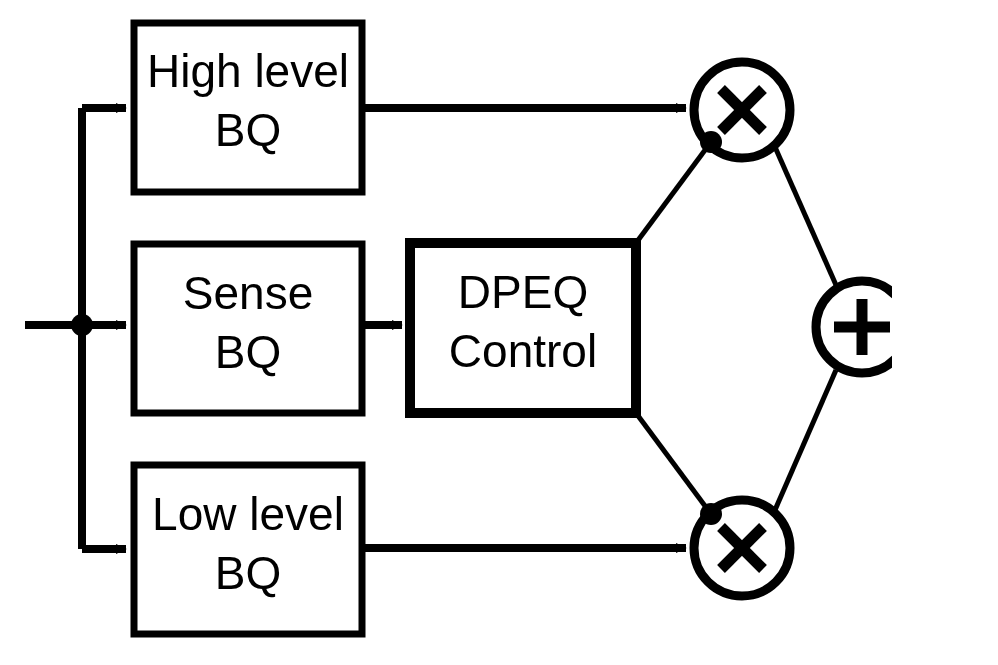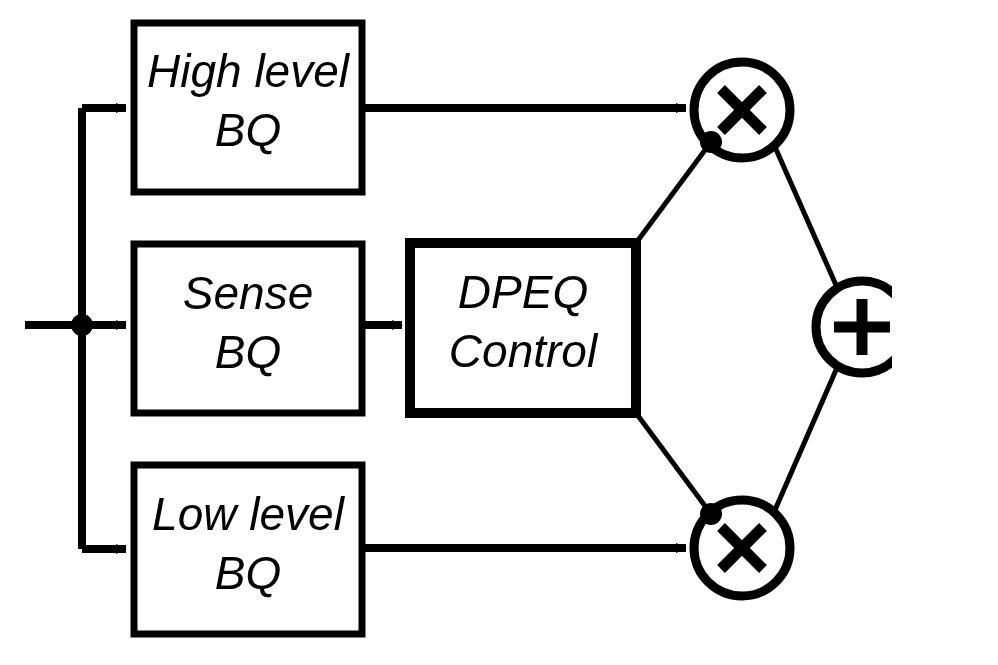--- a/index.html
+++ b/index.html
@@ -10,21 +10,20 @@
   }
   body {
     font-family: "Liberation Sans", sans-serif;
   }
   #diagram-root {
     position: relative;
     width: 892px;
     height: 665px;
     background: #ffffff;
     overflow: hidden;
-    font-style: italic;
   }
   svg#diagram-svg {
     display: block;
     width: 998px;
     height: 665px;
   }
   text.block-label {
     font-family: "Liberation Sans", sans-serif;
     font-size: 46px;
     fill: #000000;

